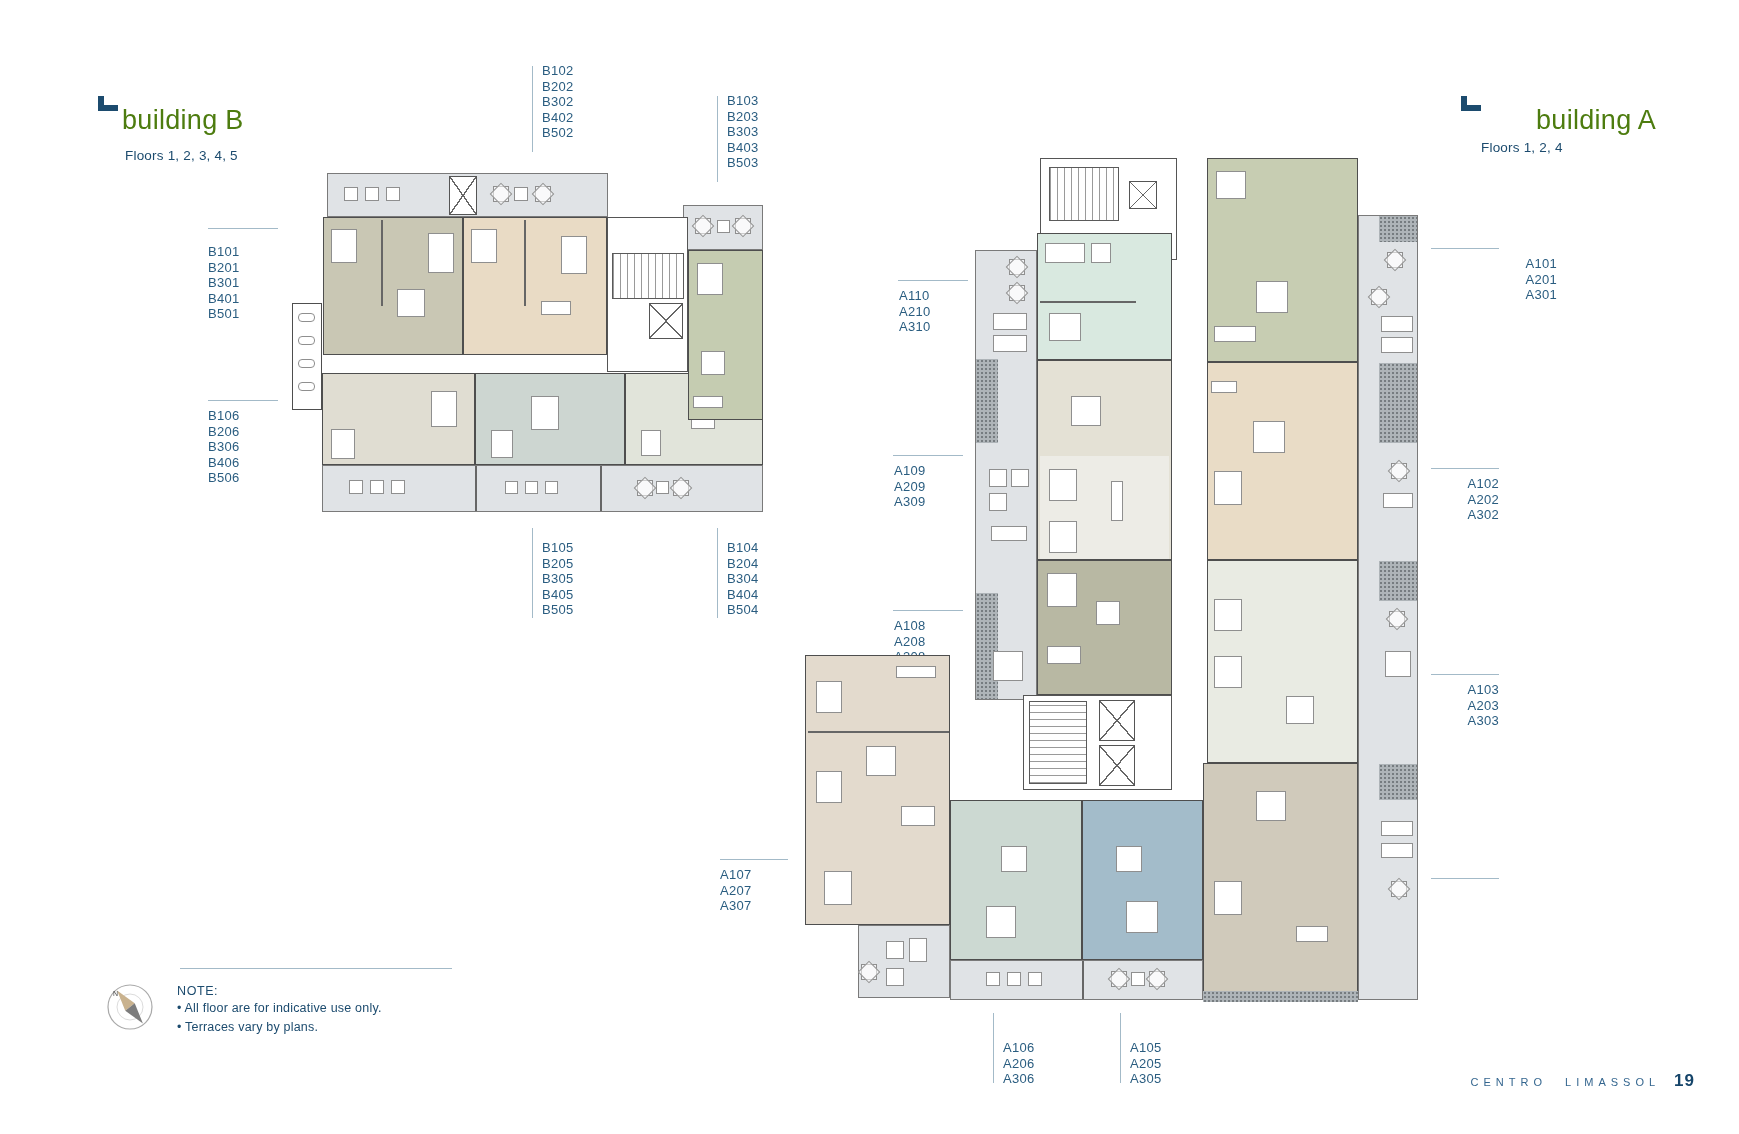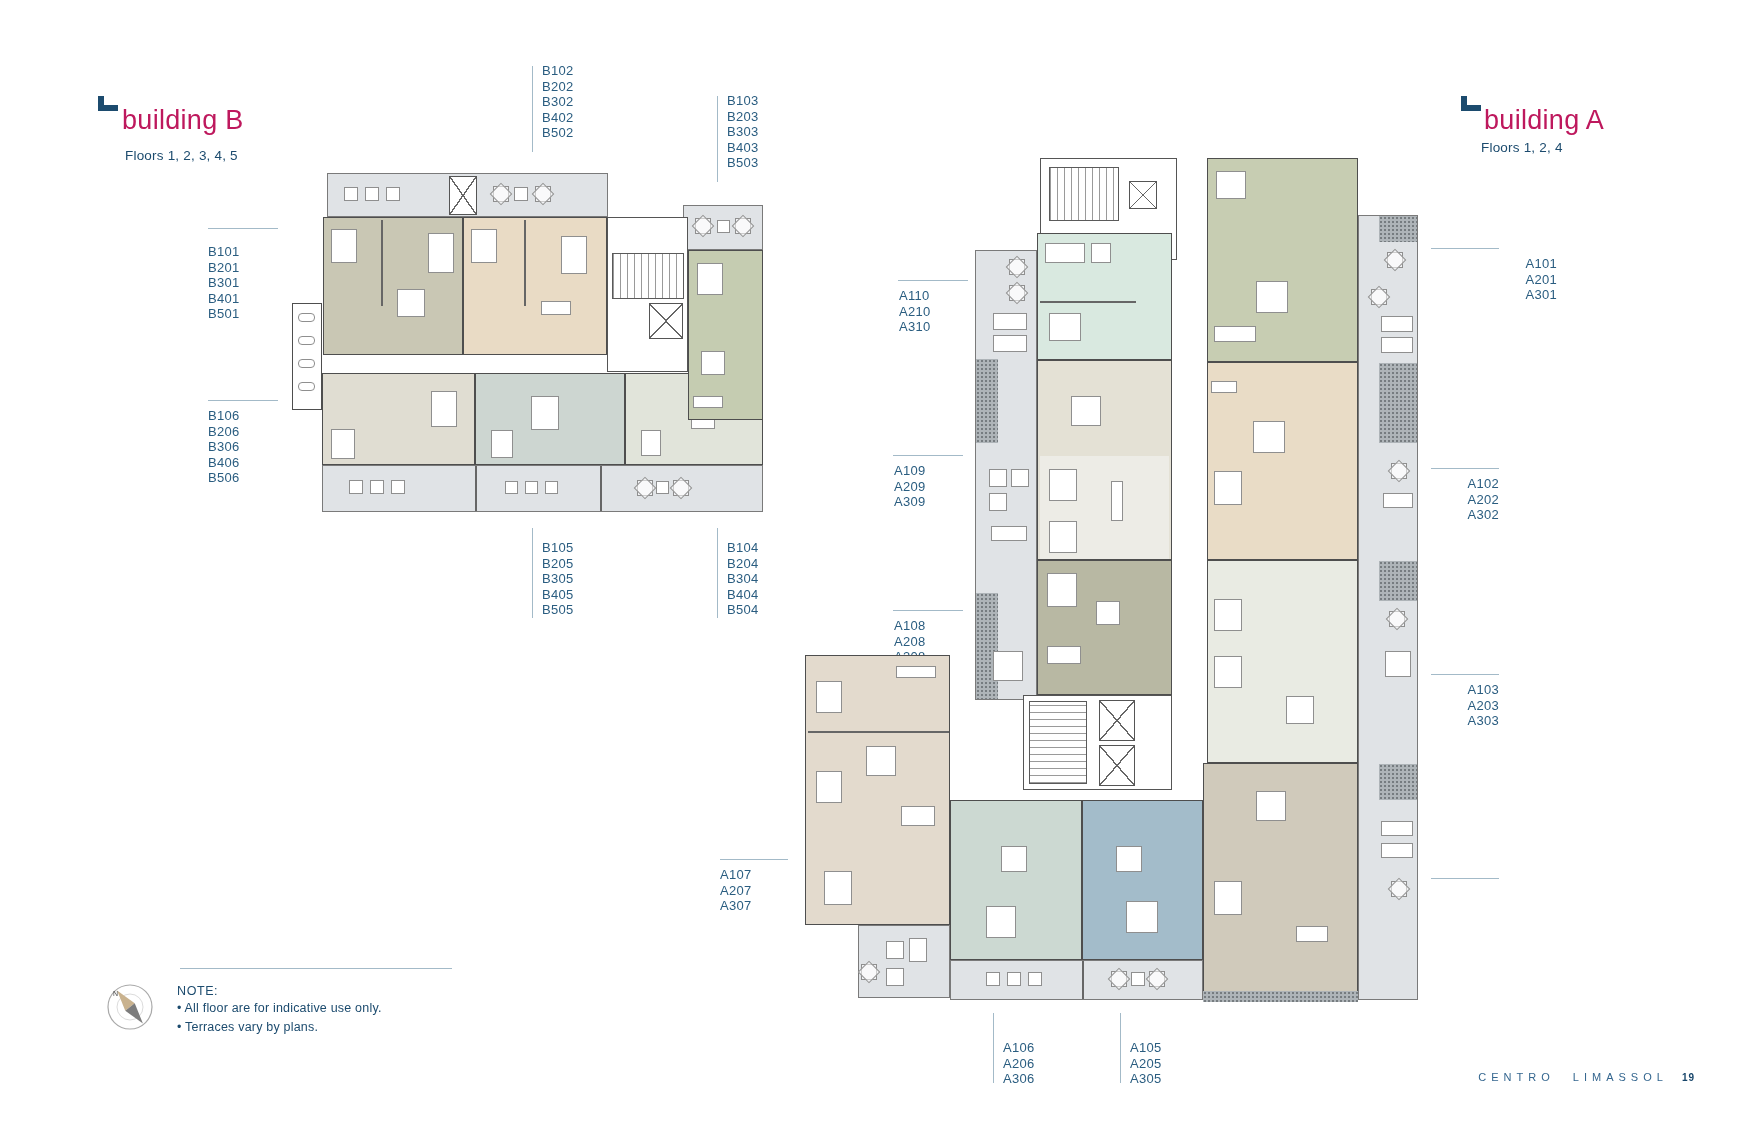--- a/index.html
+++ b/index.html
@@ -2,21 +2,21 @@
 <html><head>
 <meta charset="utf-8">
 <style>
   *{margin:0;padding:0;box-sizing:border-box}
   html,body{background:#fff}
   .canvas{position:relative;width:1739px;height:1134px;background:#fff;overflow:hidden;
           font-family:"Liberation Sans",sans-serif;}
   .abs{position:absolute}
   
   .corner{position:absolute;width:20px;height:15px;border-left:6px solid #1c4b6e;border-bottom:6px solid #1c4b6e}
-  .btitle{position:absolute;font-size:27px;color:#be185d;letter-spacing:.3px}
+  .btitle{position:absolute;font-size:27px;color:#4d7c0f;letter-spacing:.3px}
   .bfloors{position:absolute;font-size:13.5px;color:#1c4b6e;letter-spacing:.2px}
   
   .ulabel{position:absolute;font-size:13px;line-height:15.5px;color:#2a5d80;white-space:pre-line;letter-spacing:.3px}
   .ulabel.r{width:98px;text-align:right}
   .hrule{position:absolute;height:1px;background:#a3bac8}
   .vrule{position:absolute;width:1px;background:#a3bac8}
   
   .room{position:absolute;border:1.5px solid #4e4e4e}
   .terr{position:absolute;background:#e0e3e6;border:1px solid #7a7a7a}
   .core{position:absolute;background:#fff;border:1.5px solid #555}
@@ -35,33 +35,33 @@
   .stipple{position:absolute;background-color:#aeb4b8;
     background-image:radial-gradient(#767c80 1px,transparent 1.3px);background-size:4px 4px}
   .plant{position:absolute;width:16px;height:16px}
   .plant::before,.plant::after{content:"";position:absolute;inset:0;border:1px solid #8f8f8f;background:rgba(255,255,255,.55)}
   .plant::after{transform:rotate(45deg)}
   
   .note-h{position:absolute;font-size:12.5px;color:#1c4b6e;letter-spacing:.6px}
   .note-l{position:absolute;font-size:12.5px;color:#1c4b6e;letter-spacing:.2px}
   .footer{position:absolute;top:1071px;right:44px;display:flex;align-items:baseline;gap:14px}
   .footer .brand{font-size:11px;letter-spacing:5px;word-spacing:10px;color:#34668f}
-  .footer .pageno{font-size:10px;font-weight:bold;color:#16456a;letter-spacing:1px}
+  .footer .pageno{font-size:17px;font-weight:bold;color:#16456a;letter-spacing:1px}
 </style>
 </head>
 <body>
 
 <div class="canvas">
 
   <div class="corner" style="left:98px;top:96px"></div>
   <div class="btitle" style="left:122px;top:105px">building B</div>
   <div class="bfloors" style="left:125px;top:148px">Floors 1, 2, 3, 4, 5</div>
 
   <div class="corner" style="left:1461px;top:96px"></div>
-  <div class="btitle" style="left:1484px;top:105px">building A</div>
+  <div class="btitle" style="left:1536px;top:105px">building A</div>
   <div class="bfloors" style="left:1481px;top:140px">Floors 1, 2, 4</div>
 
   <div class="vrule" style="left:532px;top:66px;height:86px"></div>
   <div class="ulabel" style="left:542px;top:63px">B102
 B202
 B302
 B402
 B502</div>
 
   <div class="vrule" style="left:717px;top:96px;height:86px"></div>

